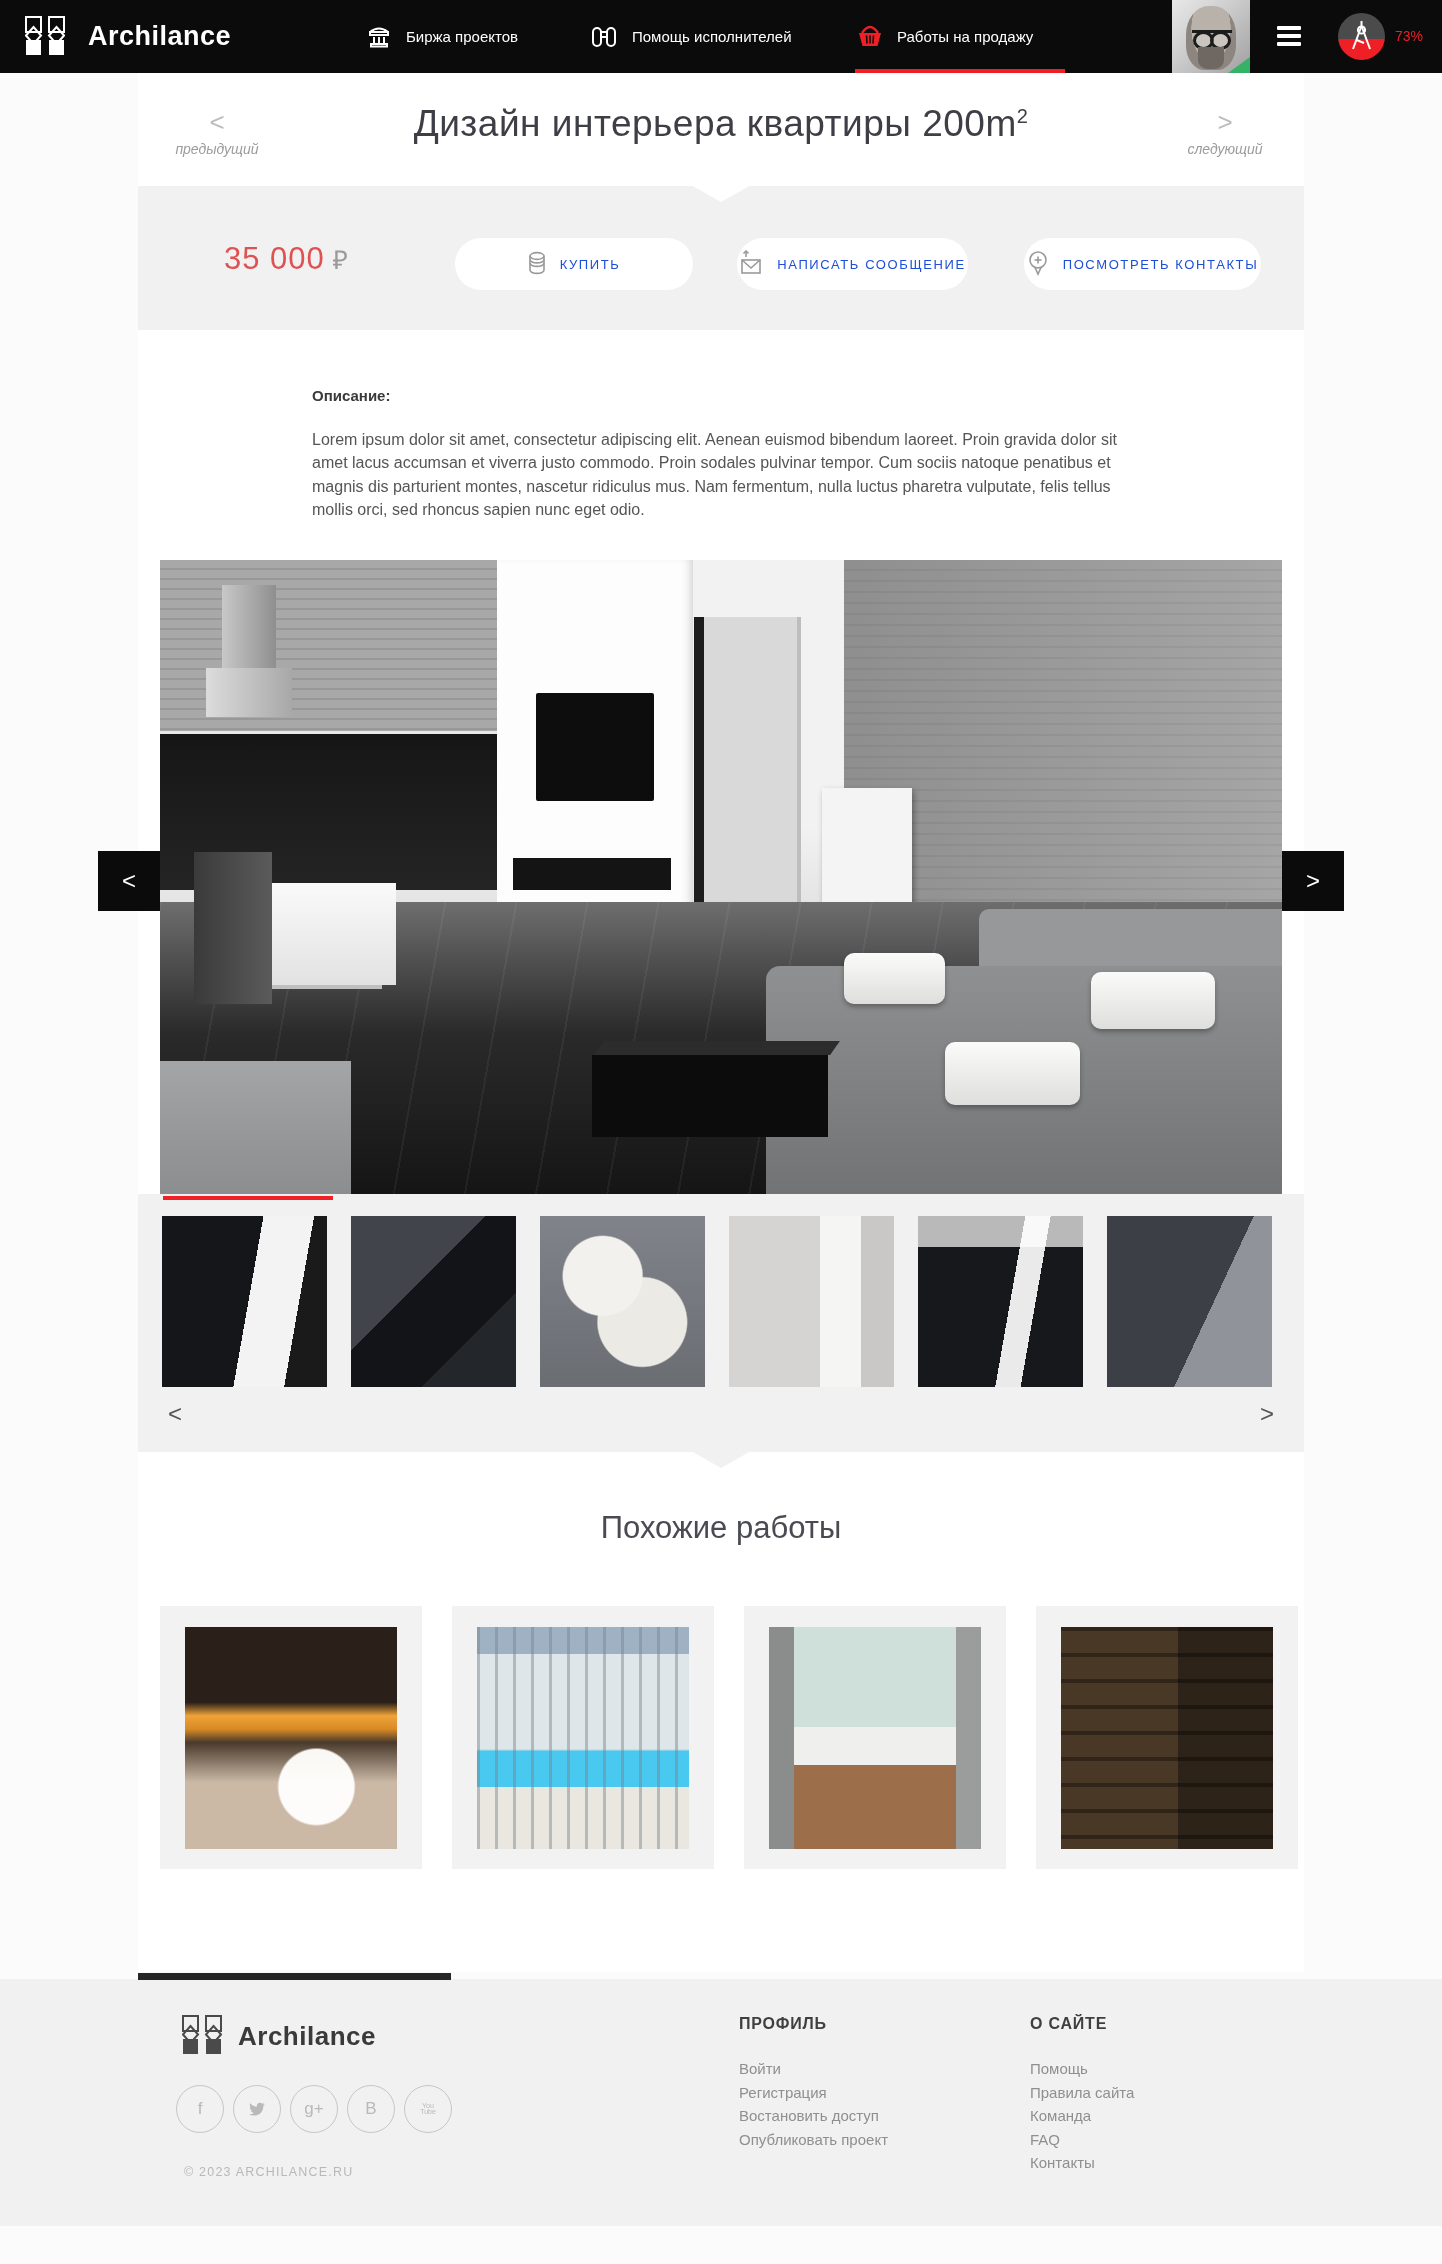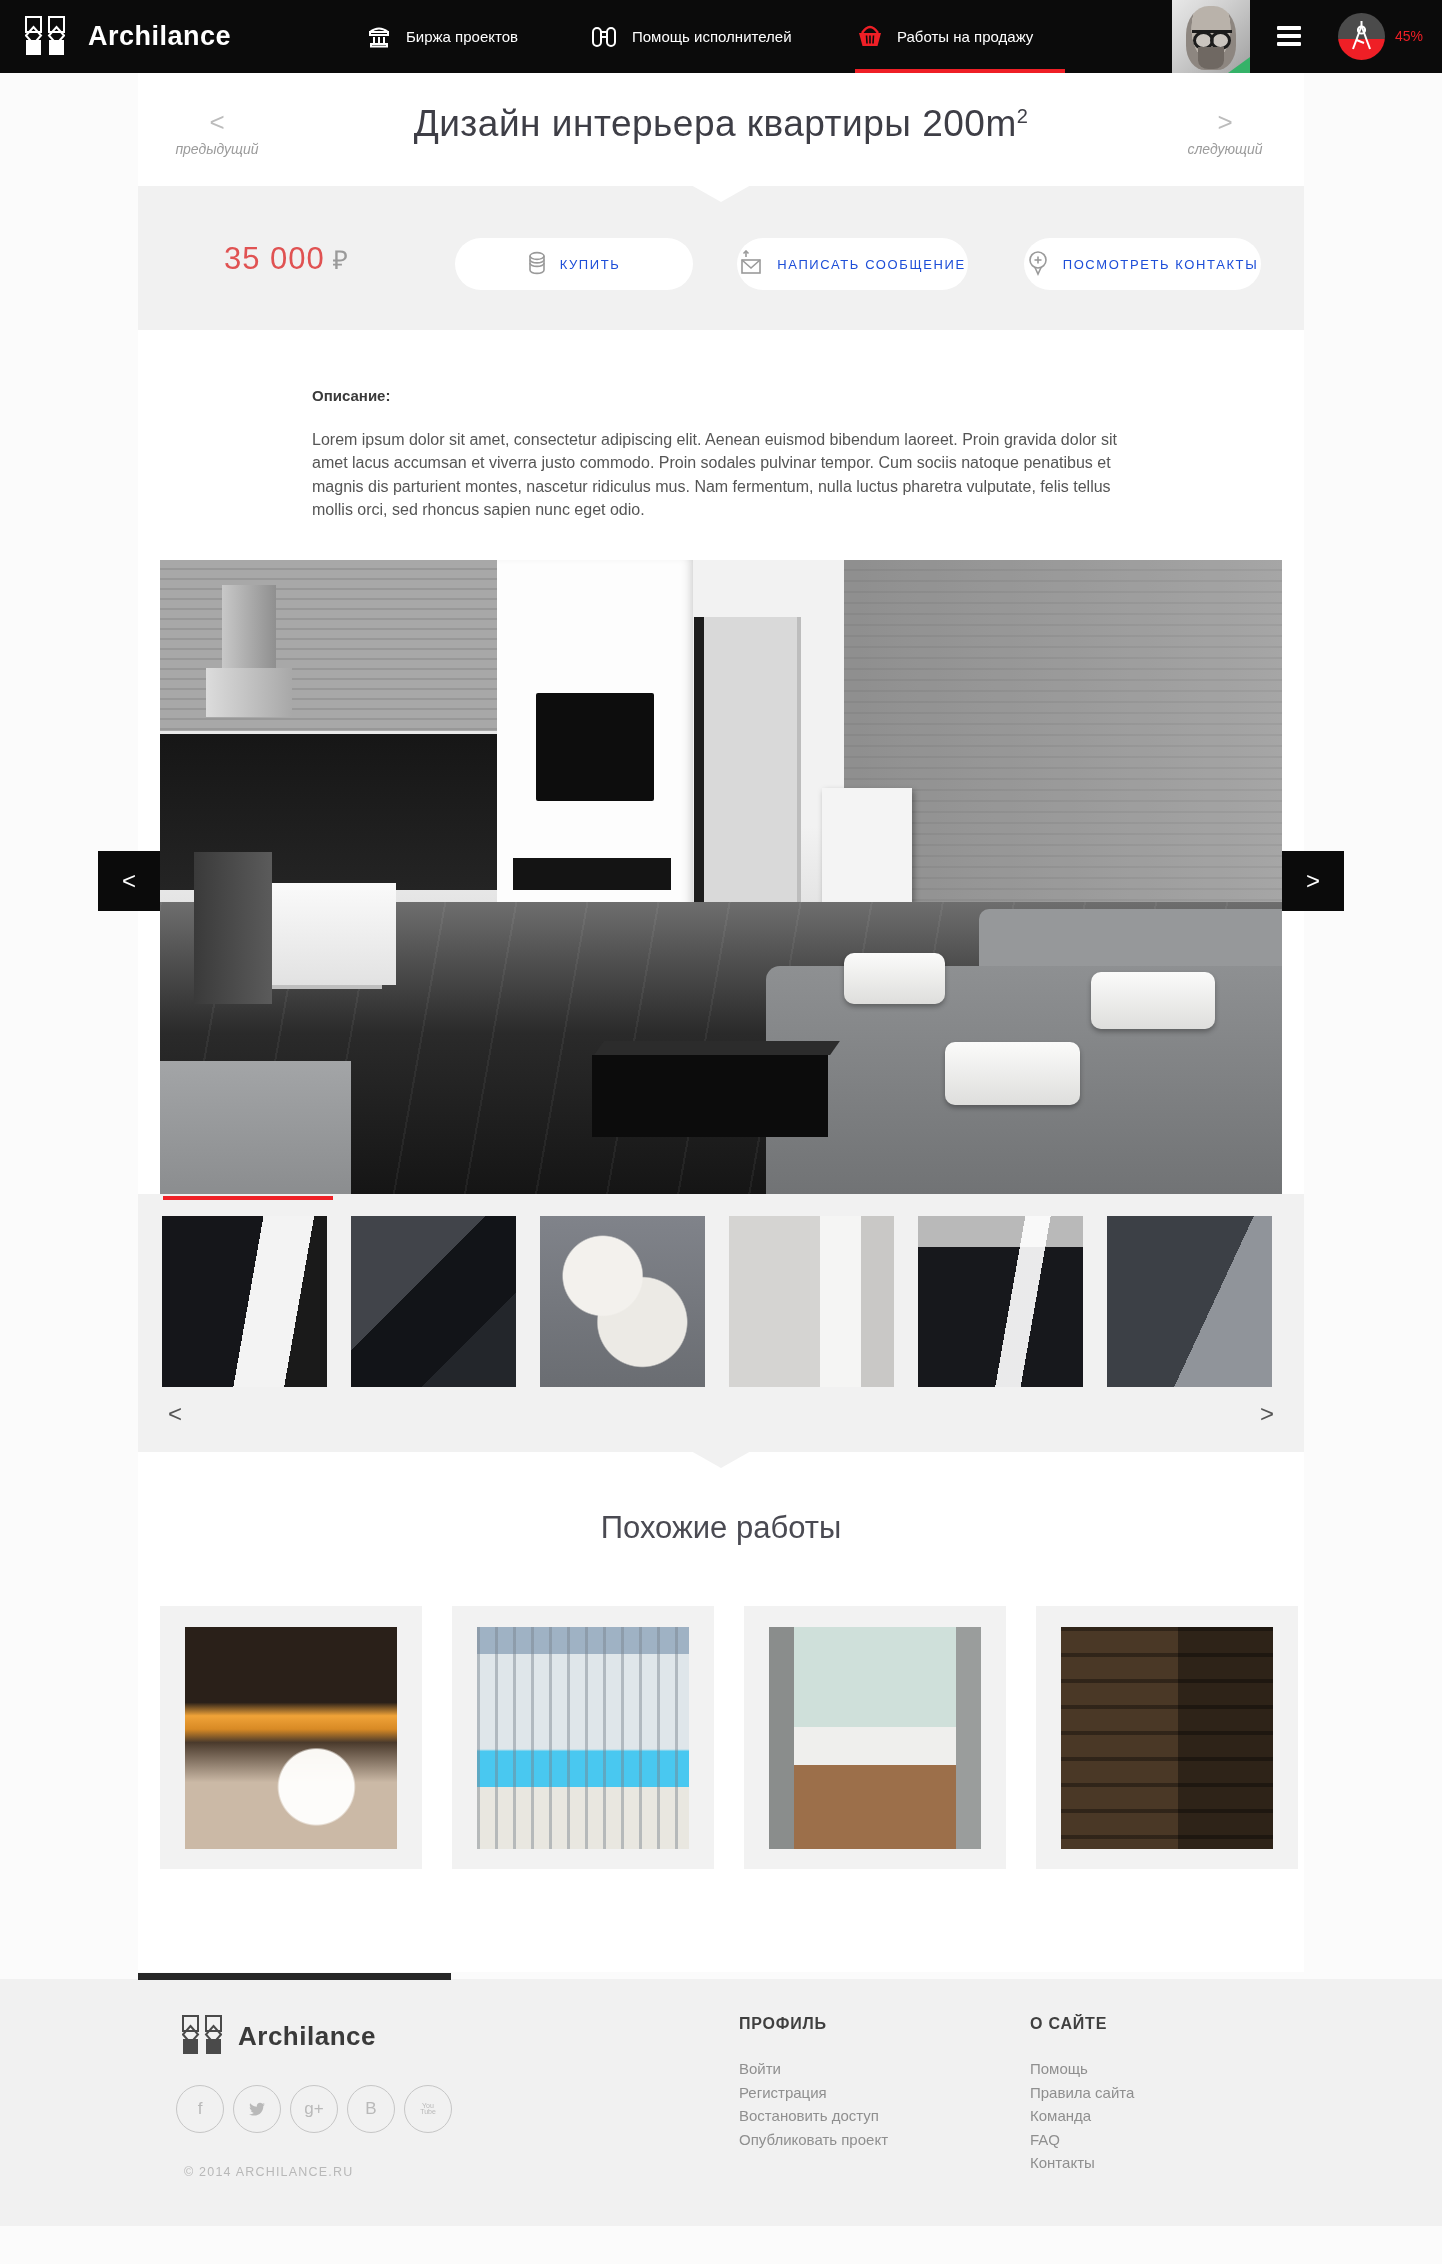--- a/index.html
+++ b/index.html
@@ -204,21 +204,21 @@
     <svg width="47" height="47" viewBox="0 0 47 47">
       <g fill="none" stroke="#fff" stroke-width="2">
         <line x1="23.5" y1="13" x2="15" y2="36"></line>
           <line x1="23.5" y1="13" x2="32" y2="36"></line>
         <circle cx="23.5" cy="17" r="3.6"></circle>
           <line x1="23.5" y1="8" x2="23.5" y2="13"></line>
         <line x1="18.5" y1="27" x2="26" y2="30"></line>
       </g>
     </svg>
   </div>
-  <span class="nav-pct">45%</span>
+  <span class="nav-pct">73%</span>
 </div>
 
 <div class="card">
 
   <div class="title-row">
     <div class="pager prev">
       <div class="arr">&lt;</div>
       <div class="lbl">предыдущий</div>
     </div>
     <div class="page-title"><span>Дизайн интерьера квартиры 200m</span><sup>2</sup></div>
@@ -373,21 +373,21 @@
         <span>g+</span>
       </div>
     <div class="f-soc">
         <span>B</span>
       </div>
     <div class="f-soc">
         <span class="yt">You Tube</span>
       </div>
   </div>
 
-  <div class="f-copy">© 2014 ARCHILANCE.RU</div>
+  <div class="f-copy">© 2023 ARCHILANCE.RU</div>
 
   <div class="f-col c1">
     <h4>ПРОФИЛЬ</h4>
     <a>Войти</a>
     <a>Регистрация</a>
     <a>Востановить доступ</a>
     <a>Опубликовать проект</a>
   </div>
   <div class="f-col c2">
     <h4>О САЙТЕ</h4>

